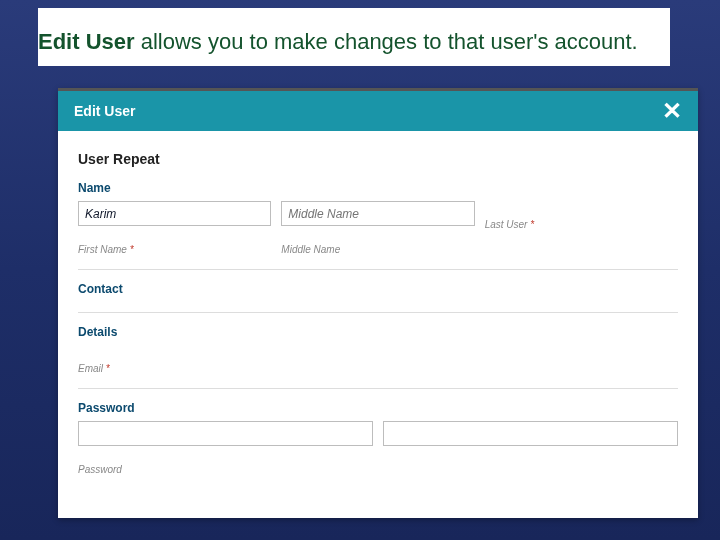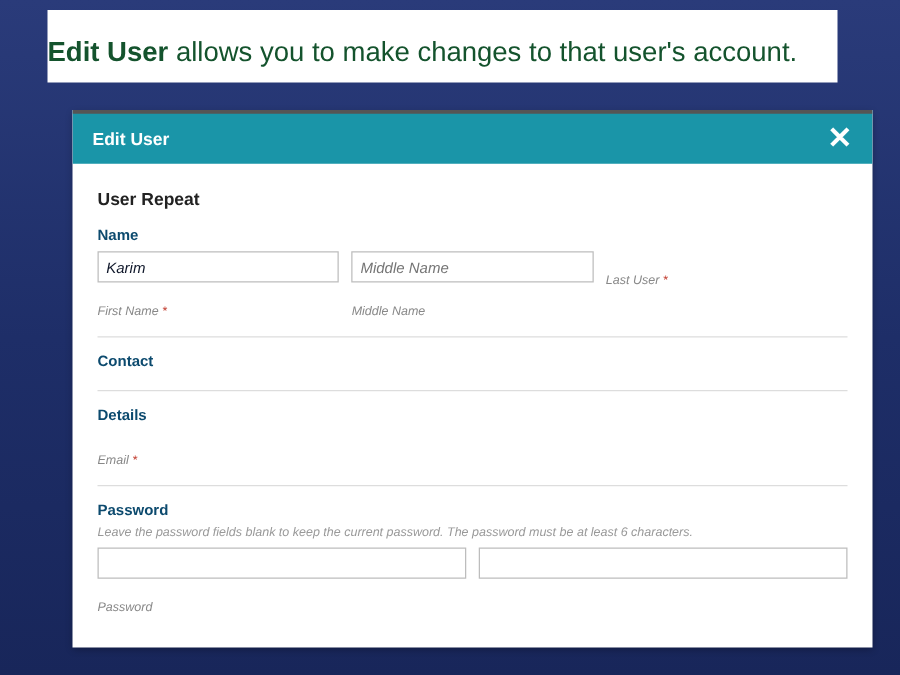--- a/index.html
+++ b/index.html
@@ -180,21 +180,20 @@
               <span>Email</span> <span class="req">*</span>
             </div>
           </div>
         </div>
       </div>
 
       <hr class="divider">
 
       <div class="block">
         <div class="group-label">Password</div>
-        <div class="help-text">Leave the password fields blank to keep the current password. The password must be at least 6 characters.</div>
         <div class="field-row">
           <div class="field">
             <input type="password" value="" style="">
             <div class="field-label">Password</div>
           </div>
           <div class="field">
             <input type="password" value="" style="">
           </div>
         </div>
       </div>

